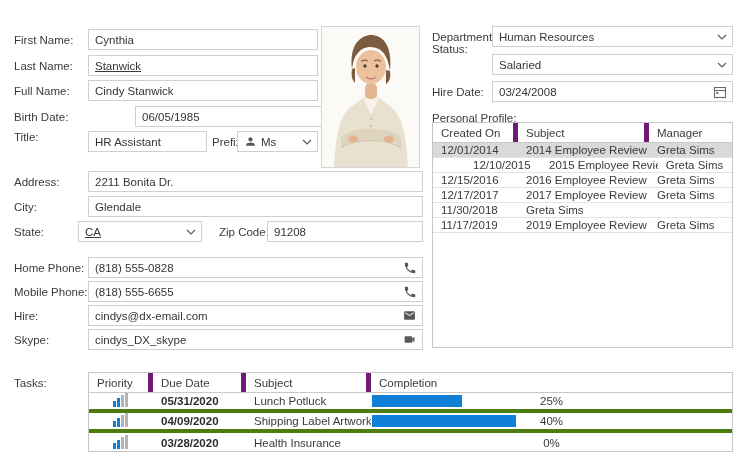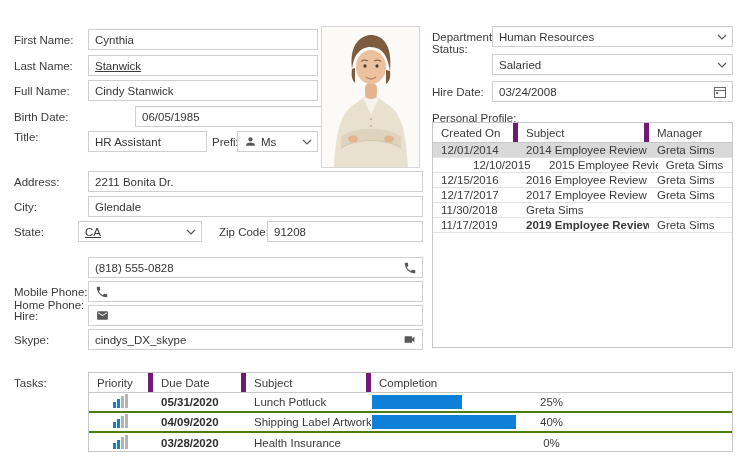--- a/index.html
+++ b/index.html
@@ -15,21 +15,21 @@
   .combo-text{flex:1;color:#353535;white-space:nowrap;overflow:hidden;}
   .icon-btn{display:flex;align-items:center;justify-content:center;flex:0 0 auto;cursor:pointer;}
   .deco-icon{display:flex;align-items:center;justify-content:center;flex:0 0 auto;}
   .photo{position:absolute;left:321px;top:26px;width:97px;height:140px;border:1px solid #d6d6d6;box-sizing:content-box;}
   
   .grid{position:absolute;border:1px solid #c6c6c6;background:#fff;box-sizing:border-box;}
   .grid-header{display:flex;height:20px;border-bottom:1px solid #c9c9c9;box-sizing:border-box;}
   .gh{box-sizing:border-box;display:flex;align-items:center;padding-left:8px;border-right:5px solid #701a75;color:#3b3b3b;overflow:hidden;white-space:nowrap;}
   .gh:last-child{border-right:none;}
   .grow{display:flex;height:15px;border-bottom:1px solid #e4e4e4;box-sizing:border-box;}
-  .trow{display:flex;height:20px;border-bottom:2px solid #4d7c0f;box-sizing:border-box;}
+  .trow{display:flex;height:20px;border-bottom:4px solid #4d7c0f;box-sizing:border-box;}
   .trow:last-child,.grow:last-child{border-bottom:none;}
   .gcell{box-sizing:border-box;display:flex;align-items:center;padding-left:8px;overflow:hidden;white-space:nowrap;color:#3a3a3a;}
   .selected{background:#d9d9d9;}
   .due{font-weight:bold;color:#2d2d2d;}
   .pri-cell{display:flex;align-items:center;justify-content:center;padding-left:0;}
   .cmp-cell{position:relative;padding-left:0;}
   .task-bar{position:absolute;left:1px;top:2px;bottom:2px;background:#0f80d7;}
   .cmp-label{position:absolute;left:0;right:0;top:50%;transform:translateY(-50%);text-align:center;color:#3a3a3a;}
 </style>
 </head>
@@ -122,41 +122,43 @@
     <svg width="10" height="6" viewBox="0 0 10 6">
         <polyline points="1,1 5,5 9,1" fill="none" stroke="#5a5a5a" stroke-width="1.2"></polyline>
       </svg>
   </span>
 </div>
 <div class="lbl" style="left:219px;top:221px;">Zip Code:</div>
 <div class="ed" style="left:267px;top:221px;width:156px;">
   <input value="91208" style="">
 </div>
 
-<div class="lbl" style="left:14px;top:257px;margin-top:37px;">Home Phone:</div>
+<div class="lbl" style="left:14px;top:257px;">Home Phone:</div>
 <div class="ed" style="left:88px;top:257px;width:335px;">
   <input value="(818) 555-0828" style="">
   <span class="icon-btn">
     <svg width="14" height="14" viewBox="0 0 24 24" fill="#595959">
         <path d="M6.62 10.79c1.44 2.83 3.76 5.14 6.59 6.59l2.2-2.21c.27-.27.67-.36 1.02-.24 1.12.37 2.33.57 3.57.57.55 0 1 .45 1 1V20c0 .55-.45 1-1 1-9.39 0-17-7.61-17-17 0-.55.45-1 1-1h3.5c.55 0 1 .45 1 1 0 1.25.2 2.45.57 3.57.11.35.03.74-.25 1.02l-2.2 2.2z"></path>
       </svg>
   </span>
 </div>
 
 <div class="lbl" style="left:14px;top:281px;">Mobile Phone:</div>
 <div class="ed" style="left:88px;top:281px;width:335px;">
+  <input value="(818) 555-6655" style="">
   <span class="icon-btn">
     <svg width="14" height="14" viewBox="0 0 24 24" fill="#595959">
         <path d="M6.62 10.79c1.44 2.83 3.76 5.14 6.59 6.59l2.2-2.21c.27-.27.67-.36 1.02-.24 1.12.37 2.33.57 3.57.57.55 0 1 .45 1 1V20c0 .55-.45 1-1 1-9.39 0-17-7.61-17-17 0-.55.45-1 1-1h3.5c.55 0 1 .45 1 1 0 1.25.2 2.45.57 3.57.11.35.03.74-.25 1.02l-2.2 2.2z"></path>
       </svg>
   </span>
 </div>
 
 <div class="lbl" style="left:14px;top:305px;">Hire:</div>
 <div class="ed" style="left:88px;top:305px;width:335px;">
+  <input value="cindys@dx-email.com" style="">
   <span class="icon-btn">
     <svg width="15" height="13" viewBox="0 0 24 24" fill="#595959">
         <path d="M20 4H4c-1.1 0-2 .9-2 2v12c0 1.1.9 2 2 2h16c1.1 0 2-.9 2-2V6c0-1.1-.9-2-2-2zm0 4l-8 5-8-5V6l8 5 8-5v2z"></path>
       </svg>
   </span>
 </div>
 
 <div class="lbl" style="left:14px;top:329px;">Skype:</div>
 <div class="ed" style="left:88px;top:329px;width:335px;">
   <input value="cindys_DX_skype" style="">
@@ -225,21 +227,21 @@
     <div class="gcell" style="width:85px;">12/17/2017</div>
     <div class="gcell" style="width:131px;">2017 Employee Review</div>
     <div class="gcell" style="width:83px;">Greta Sims</div>
   </div>
   <div class="grow">
     <div class="gcell" style="width:85px;">11/30/2018</div>
     <div class="gcell" style="width:83px;">Greta Sims</div>
   </div>
   <div class="grow" style="border-bottom:1px solid #e4e4e4;">
     <div class="gcell" style="width:85px;">11/17/2019</div>
-    <div class="gcell" style="width:131px;font-weight:bold;">2019 Employee Review</div>
+    <div class="gcell" style="width:131px;">2019 Employee Review</div>
     <div class="gcell" style="width:83px;">Greta Sims</div>
   </div>
 </div>
 
 <div class="lbl" style="left:14px;top:372px;">Tasks:</div>
 <div class="grid" style="left:88px;top:372px;width:645px;height:80px;">
   <div class="grid-header">
     <div class="gh" style="width:64px;">Priority</div>
     <div class="gh" style="width:93px;">Due Date</div>
     <div class="gh" style="width:125px;">Subject</div>

